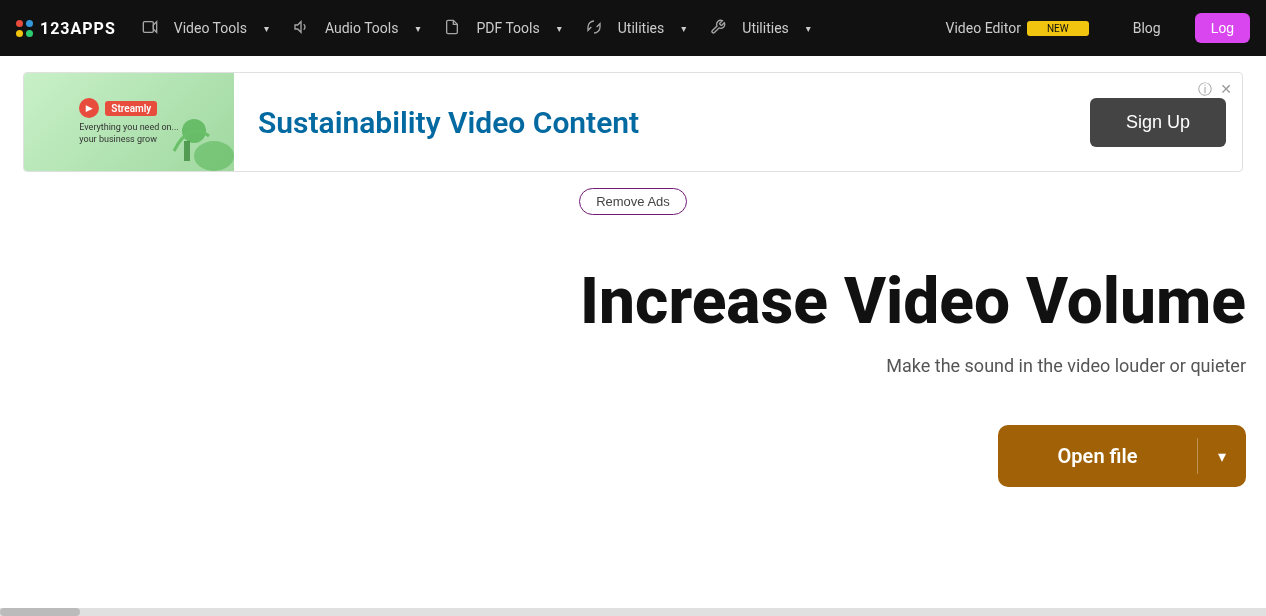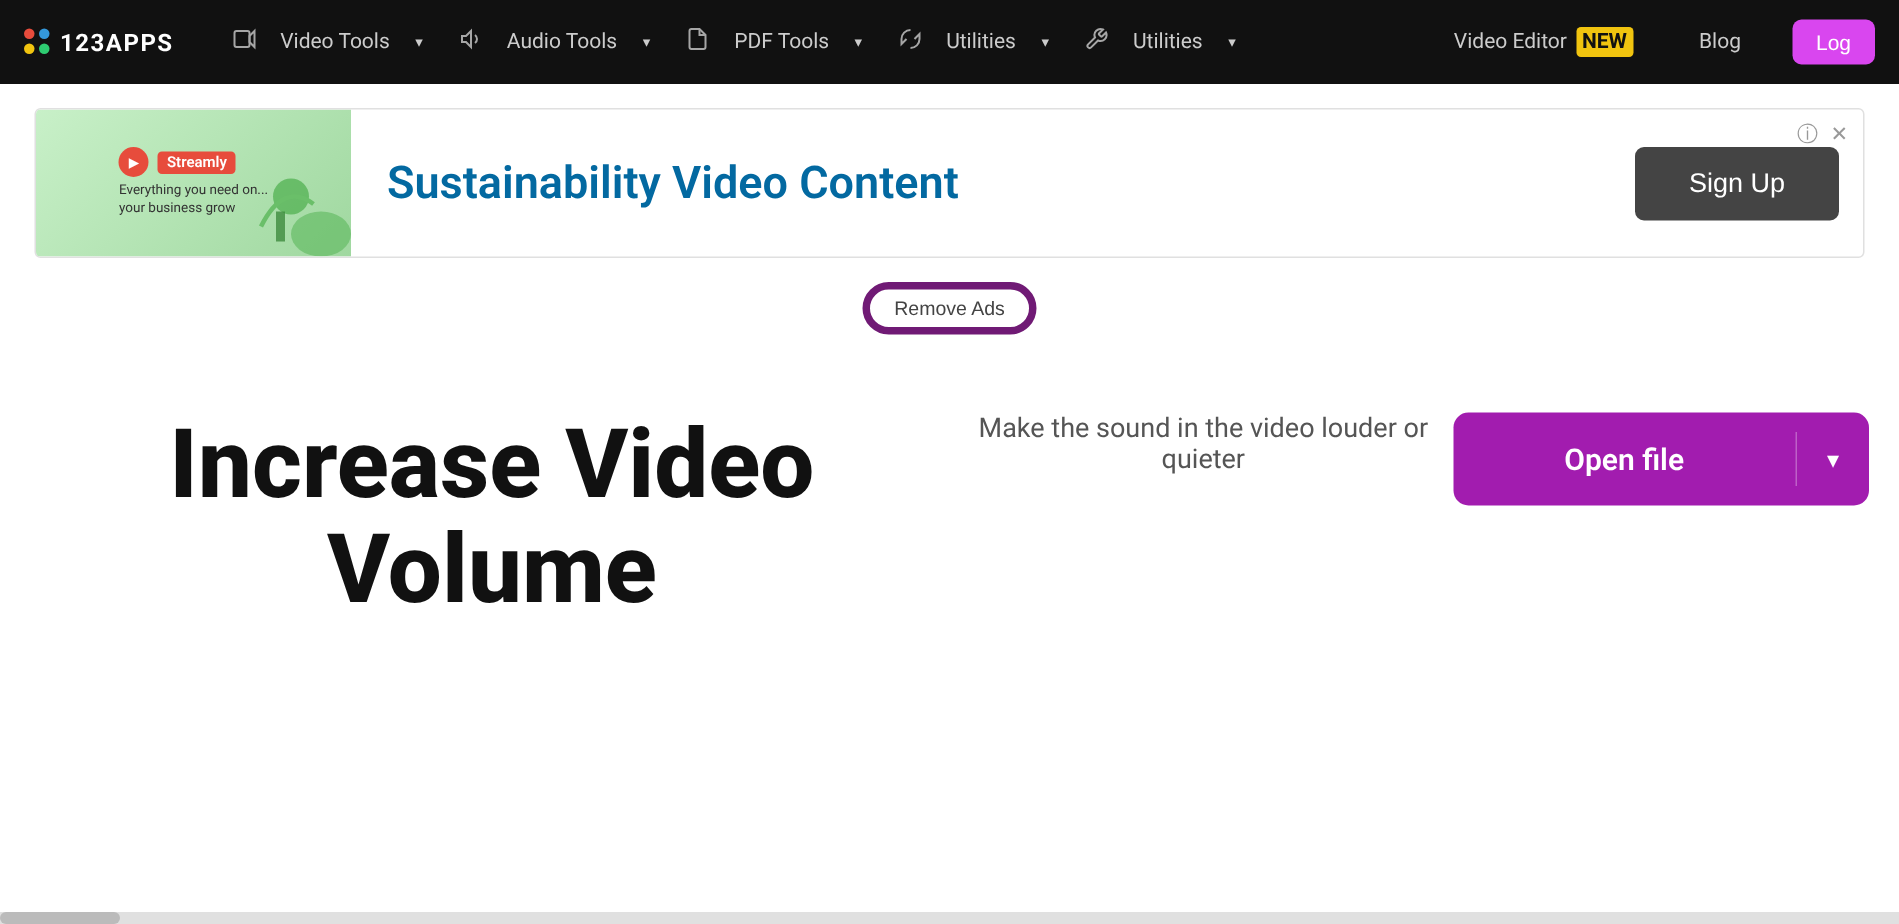--- a/index.html
+++ b/index.html
@@ -15,23 +15,23 @@
       display: flex;
       align-items: center;
       height: 56px;
       background: #111;
       padding: 0 16px;
       gap: 4px;
       position: relative;
     }
     .logo {
       display: flex;
-      align-items: center;
+      align-items: flex-end;
       gap: 6px;
-      margin-right: 25px;
+      margin-right: 12px;
       cursor: pointer;
     }
     .logo-dots {
       display: grid;
       grid-template-columns: 1fr 1fr;
       gap: 2px;
       width: 18px;
       height: 18px;
     }
     .logo-dot { border-radius: 50%; width: 7px; height: 7px; }
@@ -72,23 +72,23 @@
       align-items: center;
       gap: 6px;
       color: #ccc;
       font-size: 14px;
       cursor: pointer;
       padding: 6px 10px;
     }
     .badge-new {
       background: #f1c40f;
       color: #111;
-      font-size: 14px;
-      font-weight: 700;
-      padding: 2px 4px;
+      font-size: 10px;
+      font-weight: 400;
+      padding: 2px 20px;
       border-radius: 3px;
     }
     .blog-link {
       color: #ccc;
       font-size: 14px;
       cursor: pointer;
       padding: 6px 10px;
     }
     .login-btn {
       background: #d946ef;
@@ -208,34 +208,34 @@
       cursor: pointer;
     }
 
     
     .remove-ads-row {
       display: flex;
       justify-content: center;
       margin: 6px 0 32px;
     }
     .remove-ads-btn {
-      border: 5px solid #701a75;
+      border: 1px solid #701a75;
       background: #fff;
       color: #444;
       font-size: 13px;
       padding: 5px 16px;
       border-radius: 20px;
       cursor: pointer;
     }
 
     
     .main-content {
       display: flex;
-      flex-direction: row;
-      align-items: flex-start;
+      flex-direction: column;
+      align-items: flex-end;
       padding: 20px 20px 60px;
     }
     .main-title {
       font-size: 64px;
       font-weight: 800;
       color: #111;
       text-align: center;
       line-height: 1.1;
       margin-bottom: 18px;
     }
@@ -243,27 +243,27 @@
       font-size: 18px;
       color: #555;
       text-align: center;
       margin-bottom: 49px;
     }
 
     
     .open-file-btn {
       display: flex;
       align-items: center;
-      background: #a21caf;
+      background: #a16207;
       border-radius: 10px;
       overflow: hidden;
       cursor: pointer;
       border: none;
       height: 62px;
-      width: 300px;
+      width: 248px;
     }
     .open-file-main {
       flex: 1;
       color: #fff;
       font-size: 20px;
       font-weight: 600;
       text-align: center;
       padding: 0 16px;
     }
     .open-file-divider {

